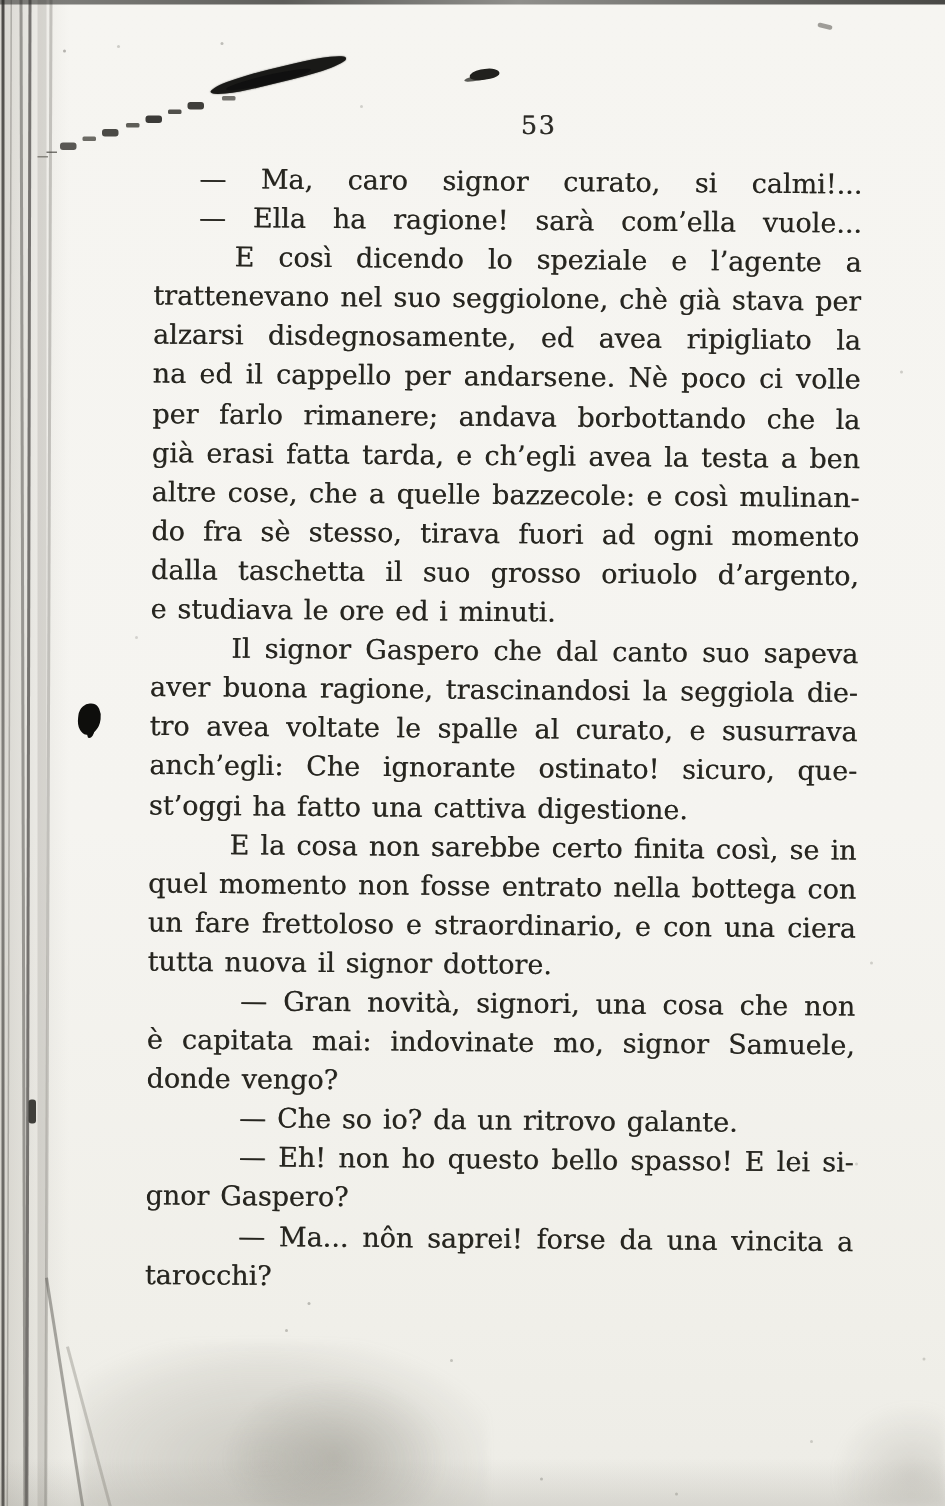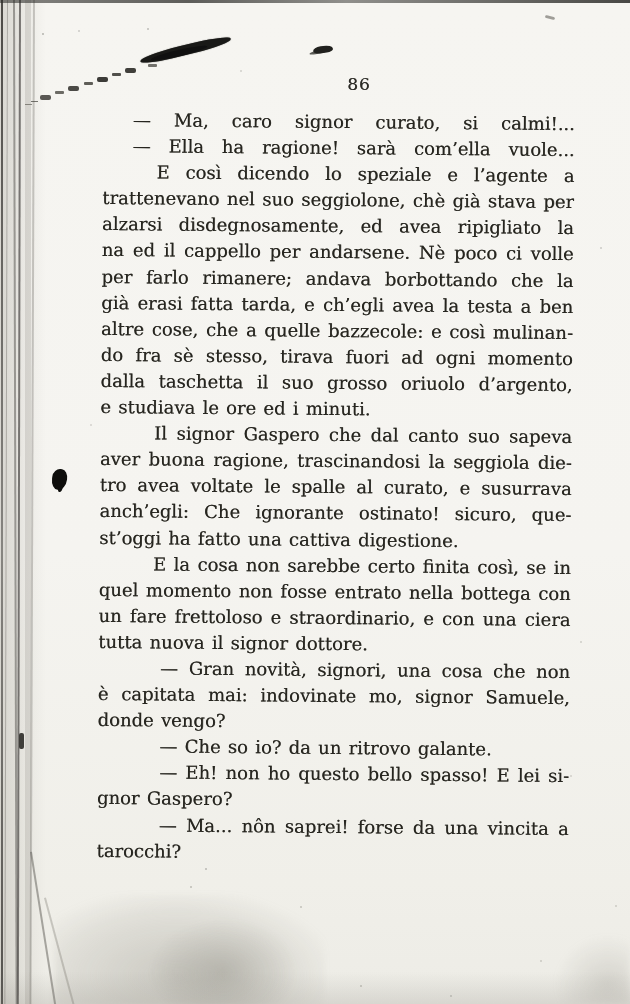--- a/index.html
+++ b/index.html
@@ -121,21 +121,21 @@
   <div class="blob-top"></div>
   <div class="dash-tr"></div>
   <div class="blot"></div>
 
   <div class="stain-bl"></div>
   <div class="stain-bl2"></div>
   <div class="stain-band"></div>
   <div class="stain-br"></div>
   <div class="specks"></div>
 
-  <div class="pagenum">86</div>
+  <div class="pagenum">53</div>
 
   <div class="textblock" id="textblock">
       <div class="tline d1 j">— Ma, caro signor curato, si calmi!...</div>
       <div class="tline d1 j">— Ella ha ragione! sarà com’ella vuole...</div>
       <div class="tline p j">E così dicendo lo speziale e l’agente a stento lo</div>
       <div class="tline f j">trattenevano nel suo seggiolone, chè già stava per</div>
       <div class="tline f j">alzarsi disdegnosamente, ed avea ripigliato la can-</div>
       <div class="tline f j">na ed il cappello per andarsene. Nè poco ci volle</div>
       <div class="tline f j">per farlo rimanere; andava borbottando che la sera</div>
       <div class="tline f j">già erasi fatta tarda, e ch’egli avea la testa a ben</div>

